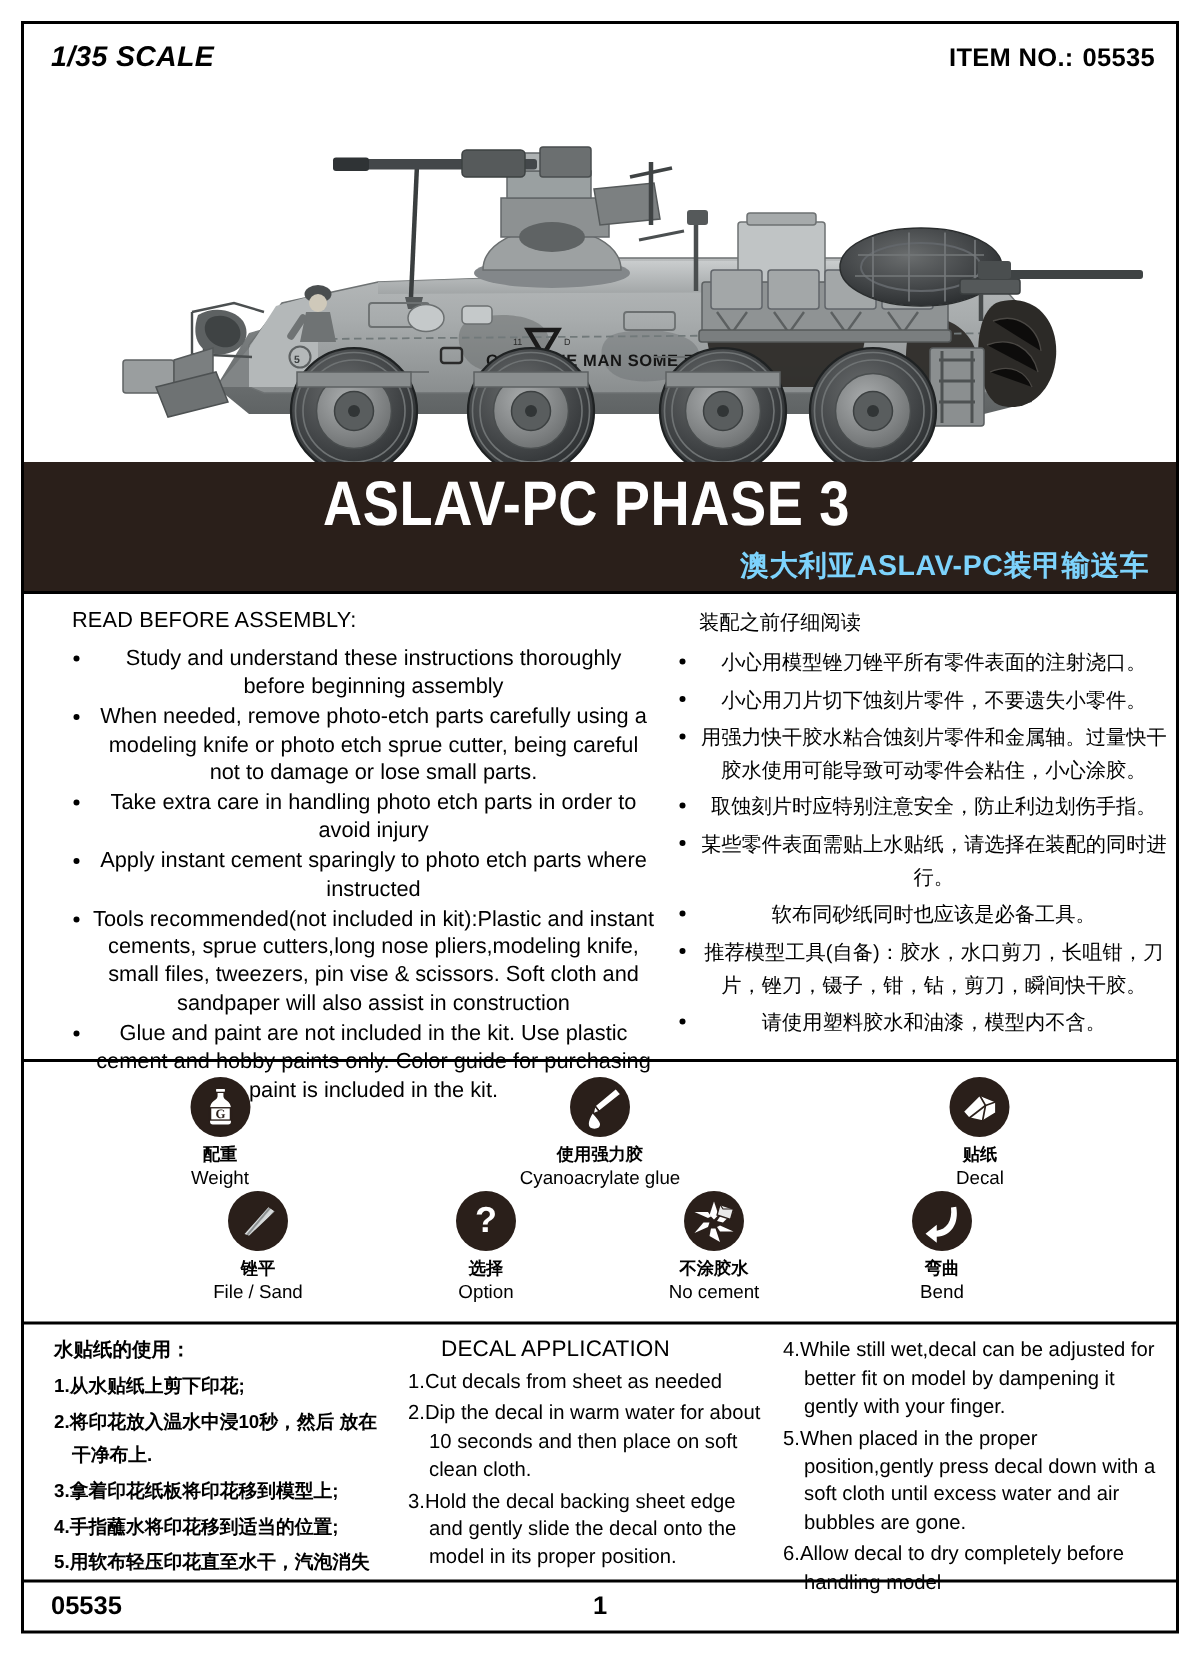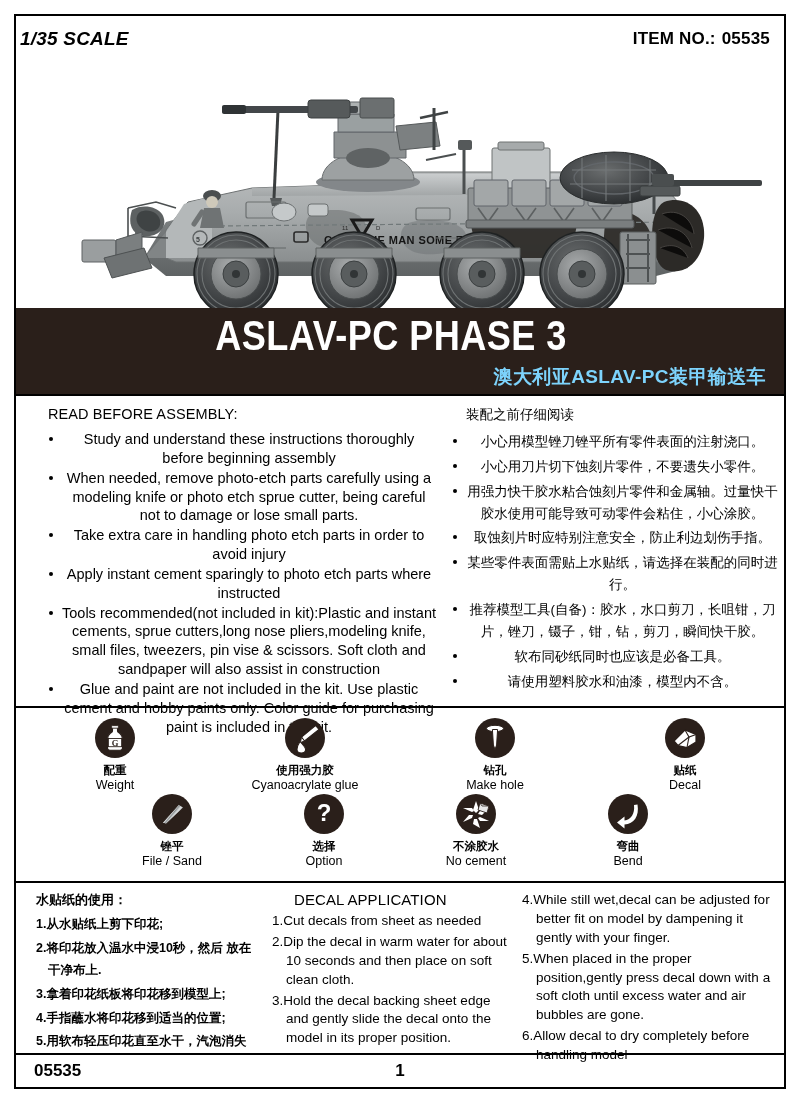--- a/index.html
+++ b/index.html
@@ -16,21 +16,21 @@
     width: 772px; height: 1075px;
     border: 2px solid #000;
     display: flex;
     flex-direction: column;
   }
 
   
   .hdr {
     height: 46px;
     display: flex; align-items: center; justify-content: space-between;
-    padding: 0 14px 0 4px;
+    padding: 0 14px 0 18px;
     flex: none;
   }
   .scale-txt { font-size: 19px; font-weight: bold; font-style: italic; letter-spacing: .2px; }
   .item-no { font-size: 17px; font-weight: bold; letter-spacing: .2px; }
   .item-no .lbl { margin-right: 6px; }
 
   
   .photo {
     flex: none;
     height: 246px;
@@ -432,22 +432,22 @@
       </ul>
     </div>
     <div class="col-cn">
       <div class="head-cn">装配之前仔细阅读</div>
       <ul class="bullets cn-bullets">
         <li>小心用模型锉刀锉平所有零件表面的注射浇口。</li>
         <li>小心用刀片切下蚀刻片零件，不要遗失小零件。</li>
         <li>用强力快干胶水粘合蚀刻片零件和金属轴。过量快干胶水使用可能导致可动零件会粘住，小心涂胶。</li>
         <li>取蚀刻片时应特别注意安全，防止利边划伤手指。</li>
         <li>某些零件表面需贴上水贴纸，请选择在装配的同时进行。</li>
+        <li>软布同砂纸同时也应该是必备工具。</li>
         <li>推荐模型工具(自备)：胶水，水口剪刀，长咀钳，刀片，锉刀，镊子，钳，钻，剪刀，瞬间快干胶。</li>
-        <li>软布同砂纸同时也应该是必备工具。</li>
         <li>请使用塑料胶水和油漆，模型内不含。</li>
       </ul>
     </div>
   </div>
 
   <div class="legend">
 
     <div class="icon-row r1">
 
       <div class="cell">
@@ -470,30 +470,20 @@
             <path d="M30.5,7.5 L34,11.5 L19.5,23 L16.5,19.2 Z" fill="#fff" stroke="#2a1f1a" stroke-width="1.1"></path>
             <path d="M16.5,19.2 L19.5,23 L15.4,24.6 Z" fill="#fff" stroke="#2a1f1a" stroke-width="1"></path>
             <path d="M15,23.5 C18.6,27.4 20.6,29.6 20.6,31.4 C20.6,33.6 18.6,35 16.3,35
                      C14,35 12,33.6 12,31.4 C12,29.6 12.2,27.8 15,23.5 Z" fill="#fff" stroke="#2a1f1a" stroke-width="1.1"></path>
           </svg>
         </div>
         <div class="cap-cn">使用强力胶</div>
         <div class="cap-en">Cyanoacrylate glue</div>
       </div>
 
-      <div class="cell">
-        <div class="badge">
-          <svg width="40" height="40" viewBox="0 0 40 40">
-            <ellipse cx="20" cy="10.5" rx="8.5" ry="3.2" fill="#fff" stroke="#2a1f1a" stroke-width="1"></ellipse>
-            <path d="M17.4,11.5 L22.6,11.5 L21.6,27 L20,31.5 L18.4,27 Z" fill="#fff" stroke="#2a1f1a" stroke-width="1"></path>
-          </svg>
-        </div>
-        <div class="cap-cn">钻孔</div>
-        <div class="cap-en">Make hole</div>
-      </div>
 
 
       <div class="cell">
         <div class="badge">
           <svg width="40" height="40" viewBox="0 0 40 40">
             <path d="M9,23 L20,12 L31,16.5 L31,24 L22,29.5 L13,27.5 Z" fill="#fff" stroke="#2a1f1a" stroke-width="1.2"></path>
             <path d="M20,12 L24,19 L31,16.5" fill="none" stroke="#2a1f1a" stroke-width="1.1"></path>
             <path d="M24,19 L22,29.5" fill="none" stroke="#2a1f1a" stroke-width="1.1"></path>
             <path d="M13,27.5 L24,19" fill="none" stroke="#2a1f1a" stroke-width="1.1"></path>
           </svg>

